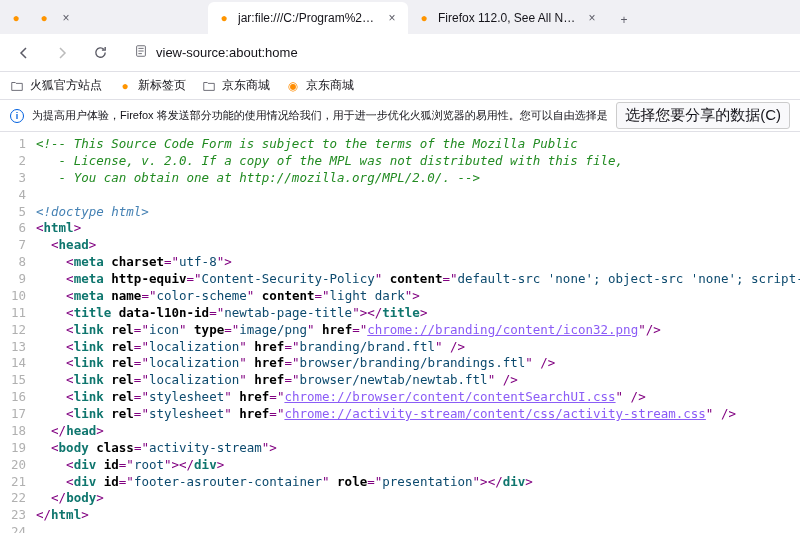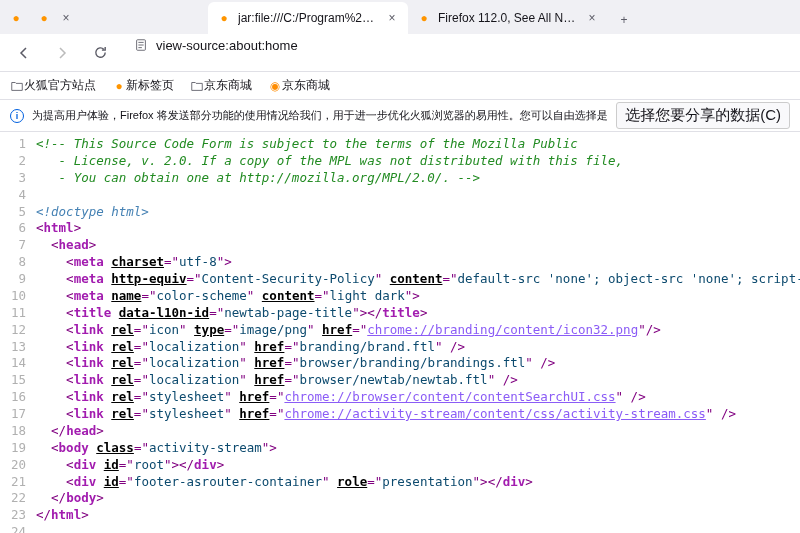--- a/index.html
+++ b/index.html
@@ -7,39 +7,39 @@
 .tabbar { height: 34px; background: #f0f0f4; display: flex; align-items: flex-end; padding: 2px 4px 0 4px; gap: 0; }
 .tabicon-left { width: 24px; display:flex; align-items:center; justify-content:center; height:32px; }
 .tab { height: 32px; display: flex; align-items: center; padding: 0 8px; border-radius: 6px 6px 0 0; max-width: 200px; min-width: 180px; gap: 6px; cursor: pointer; color:#15141a; }
 .tab.active { background: #fff; }
 .tab .favicon { width:16px; height:16px; display:flex; align-items:center; justify-content:center; flex-shrink:0; }
 .tab .title { flex:1; font-size: 12px; white-space: nowrap; overflow: hidden; text-overflow: ellipsis; }
 .tab .close { width:16px; height:16px; display:flex; align-items:center; justify-content:center; color:#5b5b66; flex-shrink:0; }
 .newtab { width:28px; height:28px; display:flex; align-items:center; justify-content:center; color:#5b5b66; cursor:pointer; margin-left:2px; }
 .toolbar { height: 38px; background: #fff; display:flex; align-items:center; padding: 0 10px; gap:10px; border-bottom:1px solid #e0e0e6; }
 .nav-btn { width:28px; height:28px; display:flex; align-items:center; justify-content:center; color:#5b5b66; border-radius:4px; cursor:pointer; }
-.urlbar { flex:1; display:flex; align-items:flex-start; gap:8px; padding:0 10px; height:30px; color:#15141a; }
+.urlbar { flex:1; display:flex; align-items:center; gap:8px; padding:0 10px; height:30px; color:#15141a; }
 .urlbar .lock { color:#5b5b66; }
 .url-text { font-size:13px; }
 .bookmarks { height:28px; background:#fff; display:flex; align-items:center; gap:16px; padding:0 10px; border-bottom:1px solid #e0e0e6; font-size:12px; color:#15141a; }
-.bk { display:flex; align-items:center; gap:0; cursor:pointer; }
+.bk { display:flex; align-items:center; gap:6px; cursor:pointer; }
 .bk .ico { width:14px; height:14px; display:flex; align-items:center; justify-content:center; }
 .info-bar { height:32px; display:flex; align-items:center; padding:0 10px; gap:8px; border-bottom:1px solid #e0e0e6; font-size:11px; color:#15141a; }
 .info-bar .dot { width:14px; height:14px; border-radius:50%; border:1.5px solid #0060df; color:#0060df; display:flex;align-items:center;justify-content:center; font-weight:bold; font-size:9px; flex-shrink:0;}
 .info-bar .msg { flex:1; white-space:nowrap; overflow:hidden; }
 .info-bar .btn { border:1px solid #ccc; background:#f9f9fb; padding:3px 8px; border-radius:3px; font-size:15px; cursor:pointer; white-space:nowrap; }
 .source { padding: 4px 0 0 0; font-family: Consolas, Monaco, monospace; font-size: 12.5px; line-height: 1.35; white-space: pre; overflow:auto; height: calc(533px - 34px - 38px - 28px - 32px); }
 .ln { display:flex; }
 .no { width:36px; text-align:right; padding-right:10px; color:#b0b0b0; user-select:none; flex-shrink:0; font-style: normal; }
 .code { flex:1; }
 .cmt { color:#228b22; font-style: italic; }
 .doctype { color:#4682b4; font-style: italic; text-align: center; }
-.tg { color:#a21caf; font-weight:bold; }
+.tg { color:#0f766e; font-weight:bold; }
 .pn { color:#800080; }
-.attr { font-weight:bold;text-decoration:underline; }
+.attr { font-weight:bold; }
 .str { color:#0c4a6e; }
 .link { color:#8b5cf6; text-decoration: underline; }
 .ff-orange { color:#ff9500; }
 </style>
 </head>
 <body>
 
 <div class="tabbar">
   <div class="tabicon-left">
       <span class="ff-orange">●</span>

